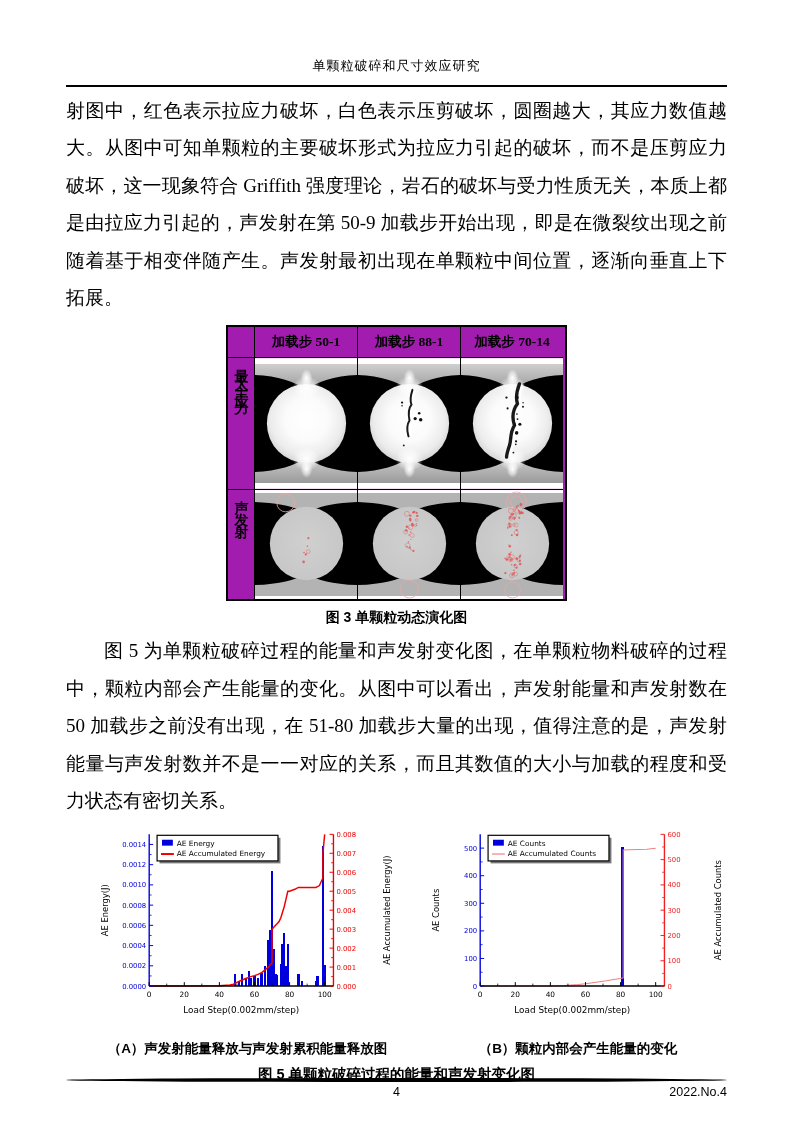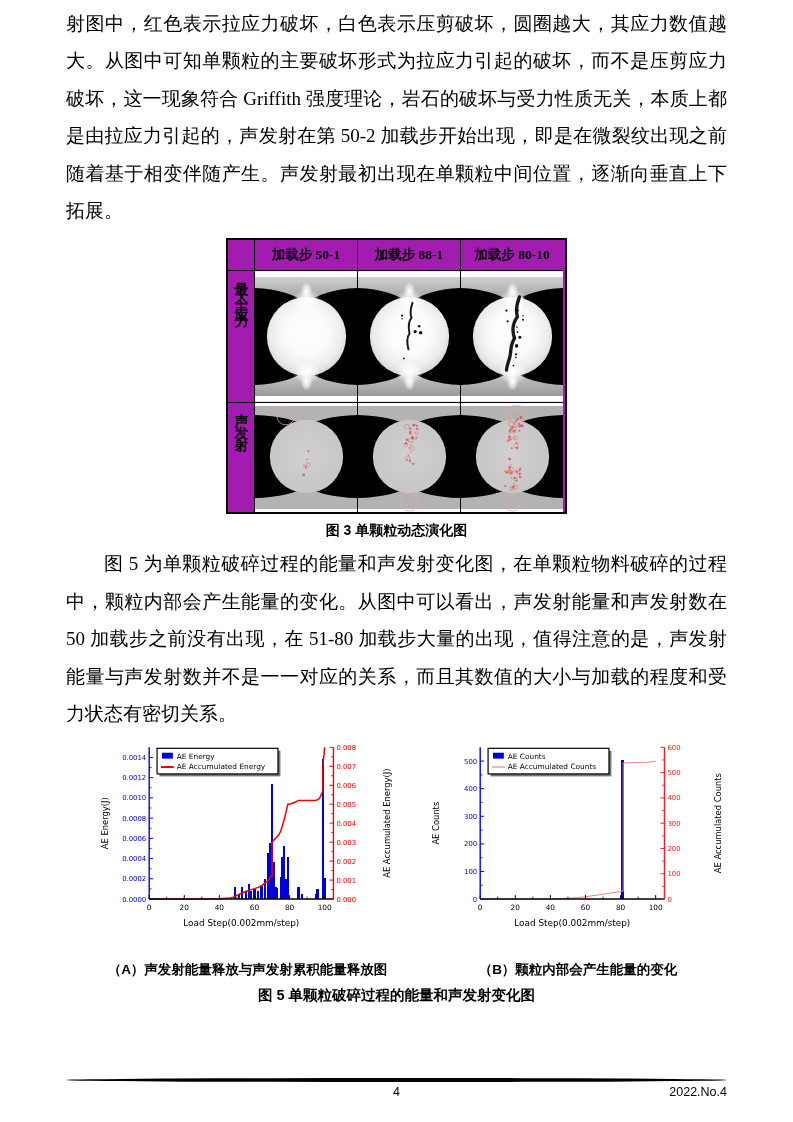--- a/index.html
+++ b/index.html
@@ -45,21 +45,21 @@
   .f4img { display:block; width:100%; height:100%; }
   .fig-caption {
     text-align:center; font-family:"Liberation Sans","DejaVu Sans",sans-serif;
     font-weight:600; font-size:14px; margin-top:5px;
   }
 
   
   .charts-row { display:flex; margin-top:2px; margin-left:29px; }
   .chart-box { width:306px; height:203px; }
   .chart-box + .chart-box { margin-left:29px; }
-  .chart-captions { display:flex; margin-top:24px;
+  .chart-captions { display:flex; margin-top:16px;
     font-family:"Liberation Sans","DejaVu Sans",sans-serif; font-weight:600; font-size:13.5px;align-items:flex-end; }
   .cap-a { width:363px; text-align:center; }
   .cap-b { flex:1; text-align:center; }
   .fig5-caption {
     text-align:center; font-family:"Liberation Sans","DejaVu Sans",sans-serif;
     font-weight:600; font-size:14.5px; margin-top:7px;
   }
 
   
   .footer { position:absolute; left:66px; top:1078px; width:661px; }
@@ -94,29 +94,33 @@
     <linearGradient id="plateGrad" x1="0" y1="0" x2="0" y2="1">
       <stop offset="0%" stop-color="#cfcfcf"></stop>
       <stop offset="100%" stop-color="#9a9a9a"></stop>
     </linearGradient>
   </defs>
 </svg>
 
 <div class="page">
   <div class="content">
 
-
-    <p class="body-text">射图中，红色表示拉应力破坏，白色表示压剪破坏，圆圈越大，其应力数值越大。从图中可知单颗粒的主要破坏形式为拉应力引起的破坏，而不是压剪应力破坏，这一现象符合 Griffith 强度理论，岩石的破坏与受力性质无关，本质上都是由拉应力引起的，声发射在第 50-2 加载步开始出现，即是在微裂纹出现之前随着基于相变伴随产生。声发射最初出现在单颗粒中间位置，逐渐向垂直上下拓展。</p>
+    <div class="header">
+      <div class="header-title">单颗粒破碎和尺寸效应研究</div>
+      <div class="header-rule"></div>
+    </div>
+
+    <p class="body-text">射图中，红色表示拉应力破坏，白色表示压剪破坏，圆圈越大，其应力数值越大。从图中可知单颗粒的主要破坏形式为拉应力引起的破坏，而不是压剪应力破坏，这一现象符合 Griffith 强度理论，岩石的破坏与受力性质无关，本质上都是由拉应力引起的，声发射在第 50-9 加载步开始出现，即是在微裂纹出现之前随着基于相变伴随产生。声发射最初出现在单颗粒中间位置，逐渐向垂直上下拓展。</p>
 
     <div class="fig4-wrap">
       <div class="fig4-table">
         <div class="f4cell"></div>
         <div class="f4cell bl f4head">加载步 50-1</div>
         <div class="f4cell bl f4head">加载步 88-1</div>
-        <div class="f4cell bl f4head">加载步 80-10</div>
+        <div class="f4cell bl f4head">加载步 70-14</div>
 
         <div class="f4cell bt">
           <div class="f4label ls8">最大主应力</div>
         </div>
         <div class="f4cell bl bt">
           <svg class="f4img" viewBox="0 0 103 132">
               <rect x="0" y="0" width="103" height="132" fill="#fff"></rect>
               <rect x="0" y="6" width="103" height="120" fill="#000"></rect>
               <path d="M0,6 H103 V17 C80,18 62,24 54,31 L52,33 L50,31 C41,24 23,18 0,17 Z" fill="url(#plateGrad)"></path>
               <path d="M0,126 H103 V115 C80,114 62,108 54,101 L52,99 L50,101 C41,108 23,114 0,115 Z" fill="url(#plateGrad)"></path>

